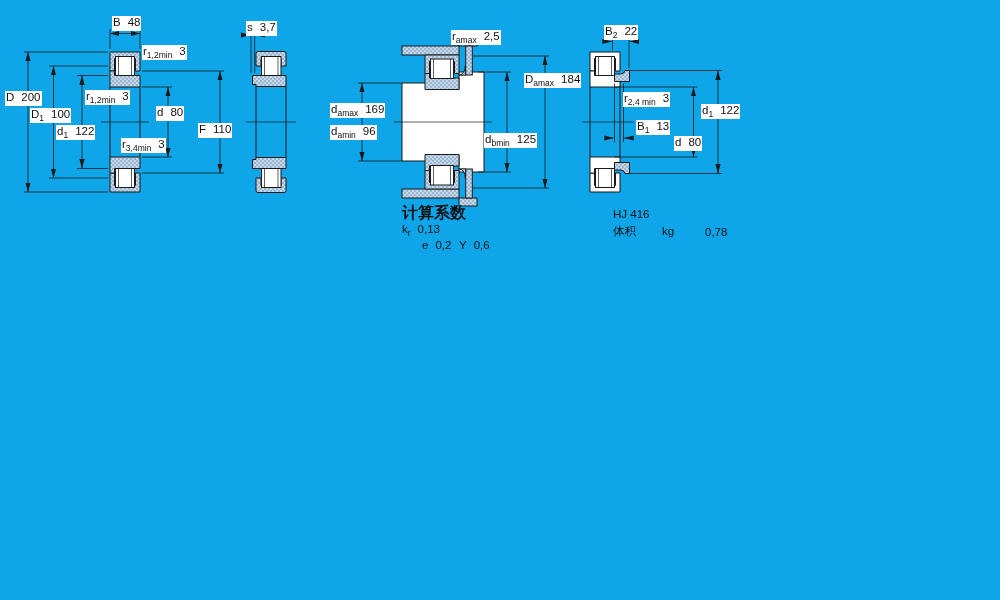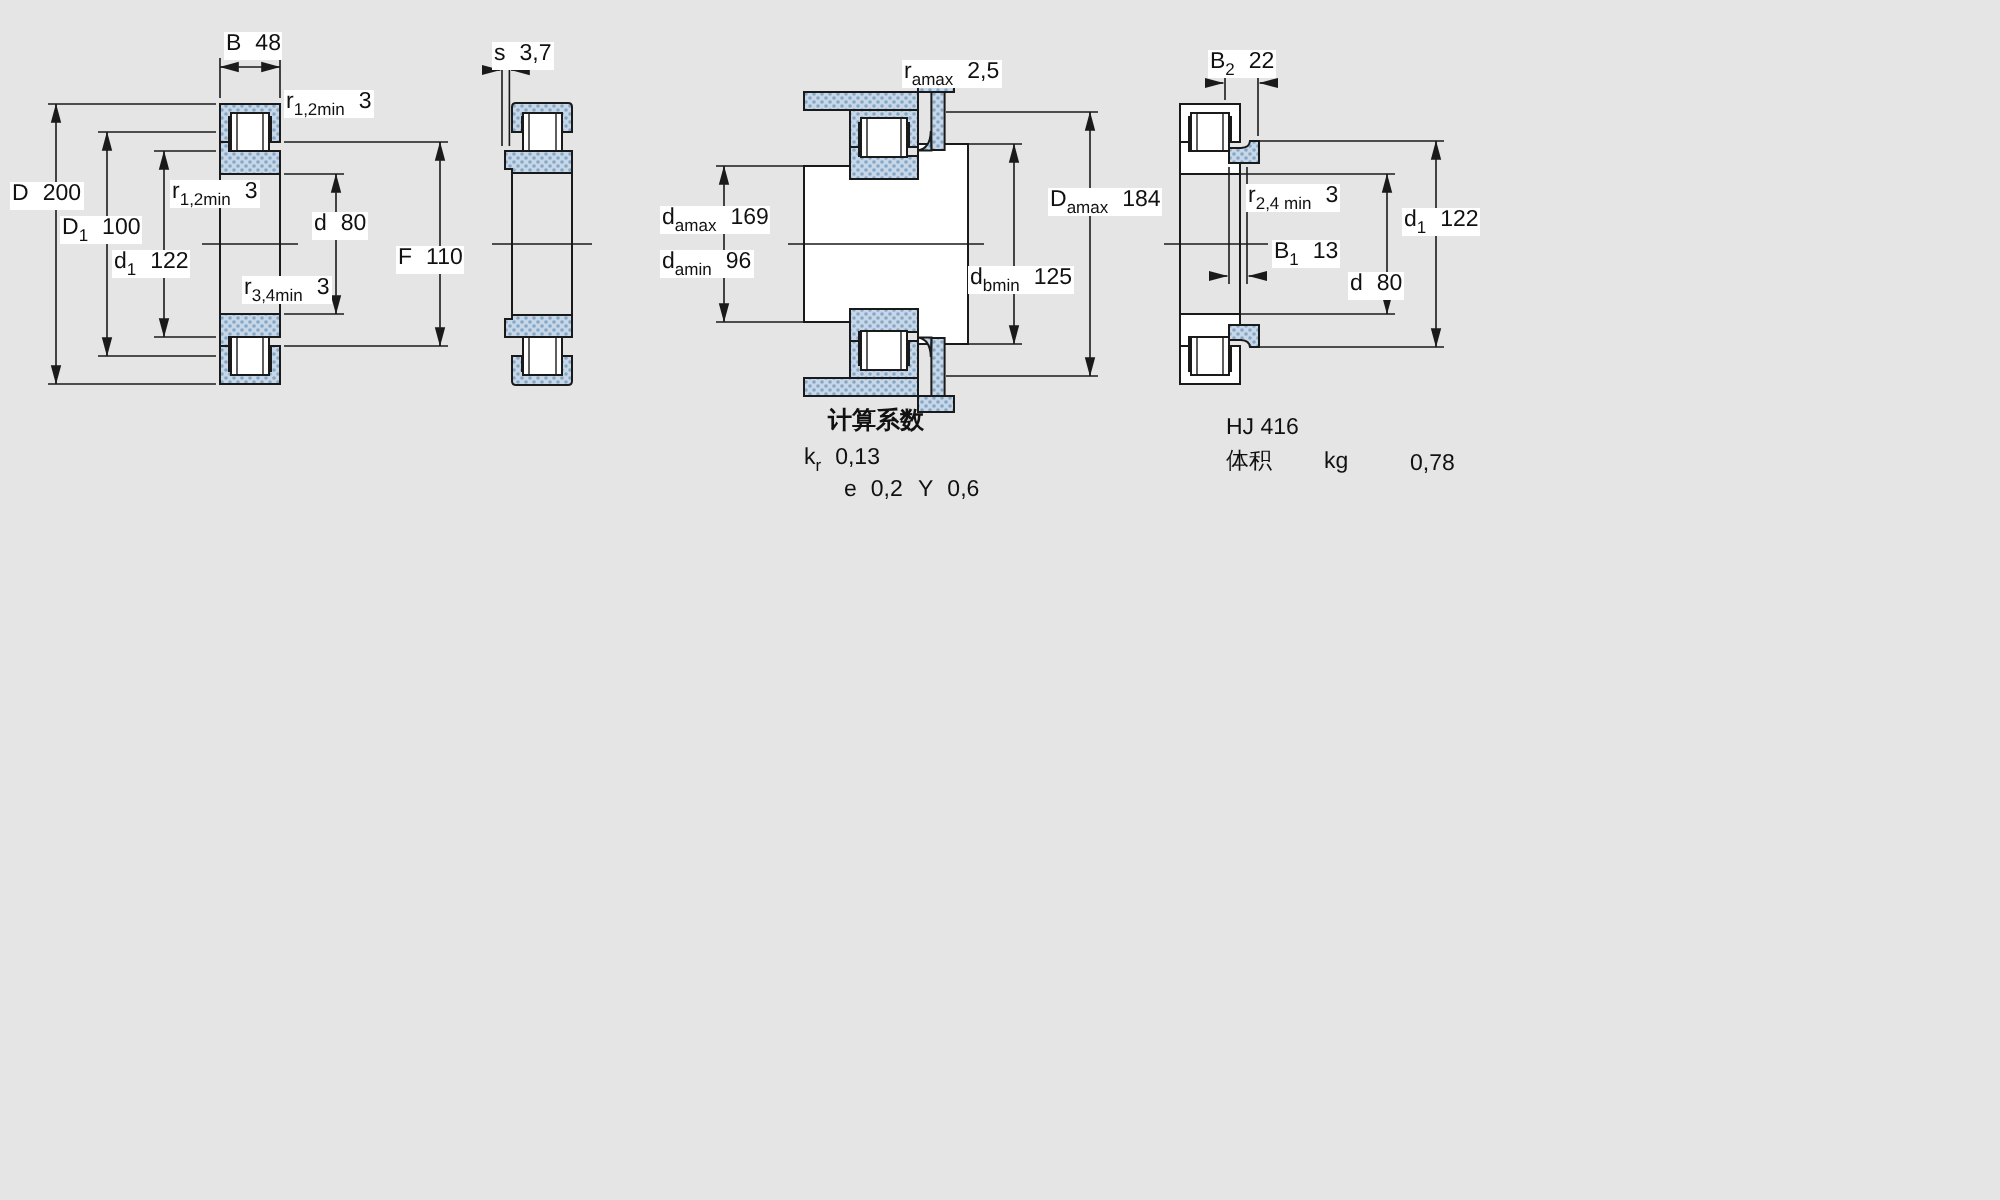--- a/index.html
+++ b/index.html
@@ -1,24 +1,24 @@
 <!DOCTYPE html>
 <html><head>
 <meta charset="utf-8">
 <style>
   html,body{margin:0;padding:0;background:#fff;}
-  .stage{position:relative;width:1000px;height:600px;background:#e5e5e5;overflow:hidden;
+  .stage{position:relative;width:1000px;height:600px;background:#0ea5e9;overflow:hidden;
          font-family:"Liberation Sans","DejaVu Sans",sans-serif;color:#111;}
   .stage svg{position:absolute;left:0;top:0;z-index:1;}
   .lbl{position:absolute;font-size:11.5px;line-height:1.15;white-space:nowrap;
        background:#fff;padding:0 1px;z-index:2;}
   .lbl sub{font-size:8.5px;line-height:1;}
   .dv{margin-left:7px;}
   .txt{position:absolute;font-size:11.5px;line-height:1.15;white-space:nowrap;z-index:2;}
-  .bold{font-weight:bold;font-size:12px;margin-left:12px;}
+  .bold{font-weight:bold;font-size:16px;}
 </style>
 </head>
 <body>
 
 <div class="stage">
 
 <svg width="1000" height="600" viewBox="0 0 1000 600">
   <defs>
     <pattern id="dots" width="4" height="4" patternUnits="userSpaceOnUse">
       <rect width="4" height="4" fill="#c7d7e7"></rect>
@@ -187,21 +187,21 @@
   <span class="lbl" style="left:85px;top:90px"><span>r</span><sub>1,2min</sub><span class="dv">3</span></span>
   <span class="lbl" style="left:156px;top:106px"><span>d</span><sub></sub><span class="dv">80</span></span>
   <span class="lbl" style="left:198px;top:123px"><span>F</span><sub></sub><span class="dv">110</span></span>
   <span class="lbl" style="left:121px;top:138px"><span>r</span><sub>3,4min</sub><span class="dv">3</span></span>
 
   <span class="lbl" style="left:246px;top:21px"><span>s</span><sub></sub><span class="dv">3,7</span></span>
 
   <span class="lbl" style="left:451px;top:30px"><span>r</span><sub>amax</sub><span class="dv">2,5</span></span>
   <span class="lbl" style="left:330px;top:103px"><span>d</span><sub>amax</sub><span class="dv">169</span></span>
   <span class="lbl" style="left:330px;top:125px"><span>d</span><sub>amin</sub><span class="dv">96</span></span>
-  <span class="lbl" style="left:524px;top:94px"><span>D</span><sub>amax</sub><span class="dv">184</span></span>
+  <span class="lbl" style="left:524px;top:73px"><span>D</span><sub>amax</sub><span class="dv">184</span></span>
   <span class="lbl" style="left:484px;top:133px"><span>d</span><sub>bmin</sub><span class="dv">125</span></span>
 
   <span class="lbl" style="left:604px;top:25px"><span>B</span><sub>2</sub><span class="dv">22</span></span>
   <span class="lbl" style="left:623px;top:92px"><span>r</span><sub>2,4 min</sub><span class="dv">3</span></span>
   <span class="lbl" style="left:636px;top:120px"><span>B</span><sub>1</sub><span class="dv">13</span></span>
   <span class="lbl" style="left:674px;top:136px"><span>d</span><sub></sub><span class="dv">80</span></span>
   <span class="lbl" style="left:701px;top:104px"><span>d</span><sub>1</sub><span class="dv">122</span></span>
 
   <div class="txt bold" style="left:402px;top:204px">计算系数</div>
   <span class="txt" style="left:402px;top:223px"><span>k</span><sub style="font-size:8.5px">r</sub><span class="dv">0,13</span></span>

